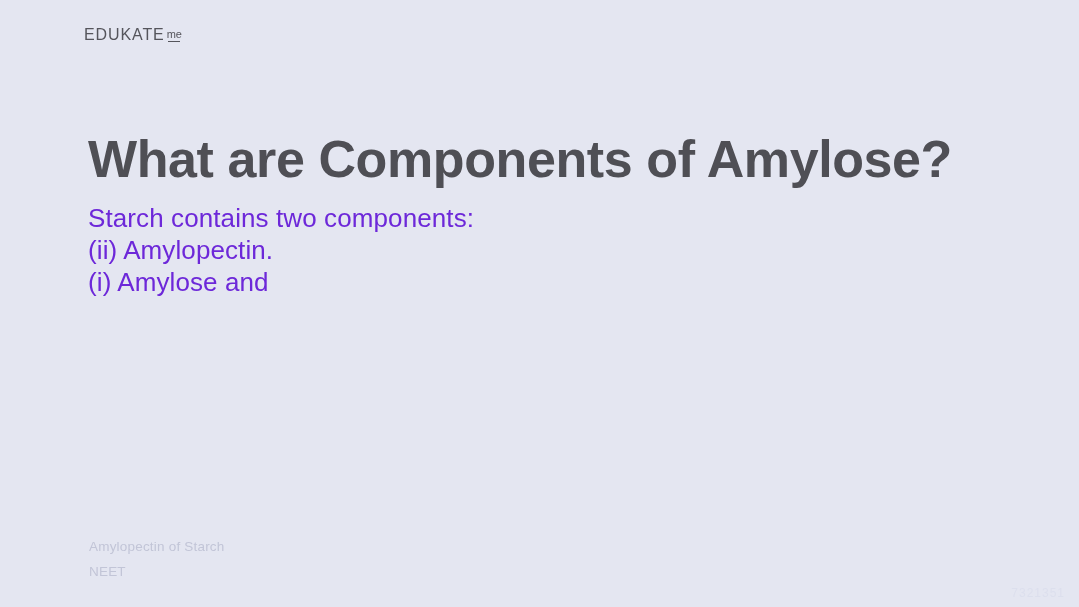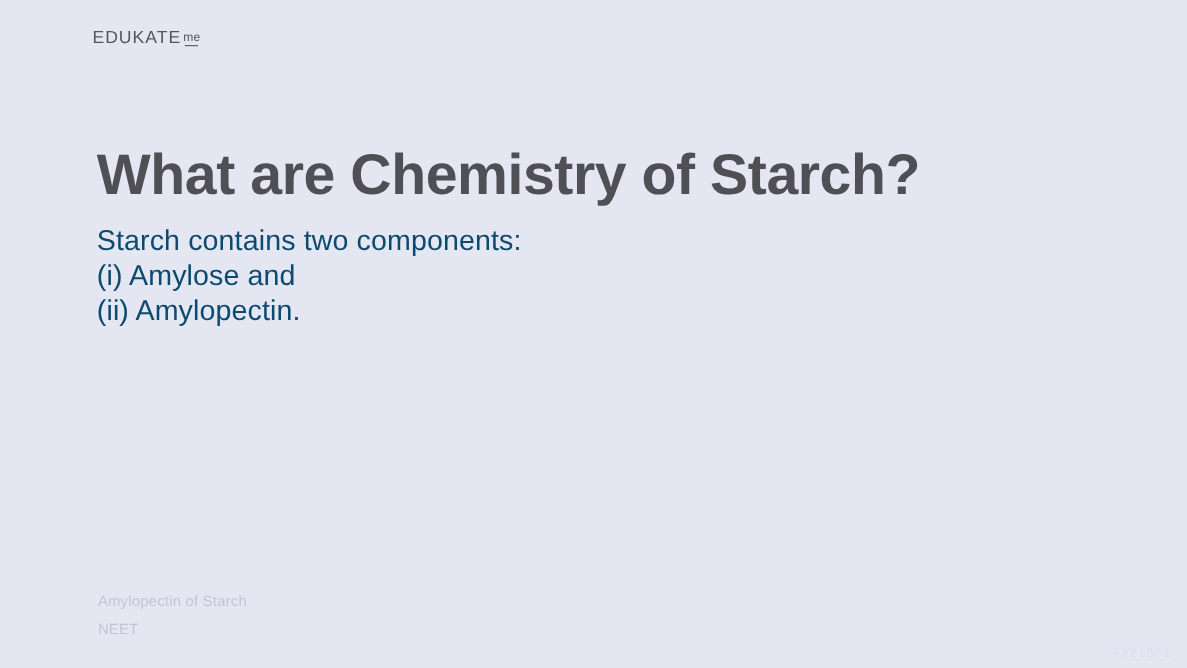--- a/index.html
+++ b/index.html
@@ -72,21 +72,21 @@
     white-space: nowrap;
   }
 
   
   .body-copy {
     position: absolute;
     left: 88px;
     top: 202px;
     font-size: 26px;
     font-weight: 400;
-    color: #0c4a6e;
+    color: #6d28d9;
     line-height: 32px;
     letter-spacing: 0.1px;
   }
   .body-copy .line {
     white-space: nowrap;
   }
 
   
   .footer-meta {
     position: absolute;
@@ -118,26 +118,26 @@
 <div class="slide">
 
   <div class="brand">
     <span class="brand-word">EDUKATE</span>
     <span class="brand-sup">
       <span>me</span>
       <span class="brand-rule"></span>
     </span>
   </div>
 
-  <h1 class="title">What are Chemistry of Starch?</h1>
+  <h1 class="title">What are Components of Amylose?</h1>
 
   <div class="body-copy">
     <div class="line">Starch contains two components:</div>
+    <div class="line">(ii) Amylopectin.</div>
     <div class="line">(i) Amylose and</div>
-    <div class="line">(ii) Amylopectin.</div>
   </div>
 
   <div class="footer-meta">
     <div class="line">Amylopectin of Starch</div>
     <div class="line">NEET</div>
   </div>
 
   <div class="watermark">7321351</div>
 
 </div>

